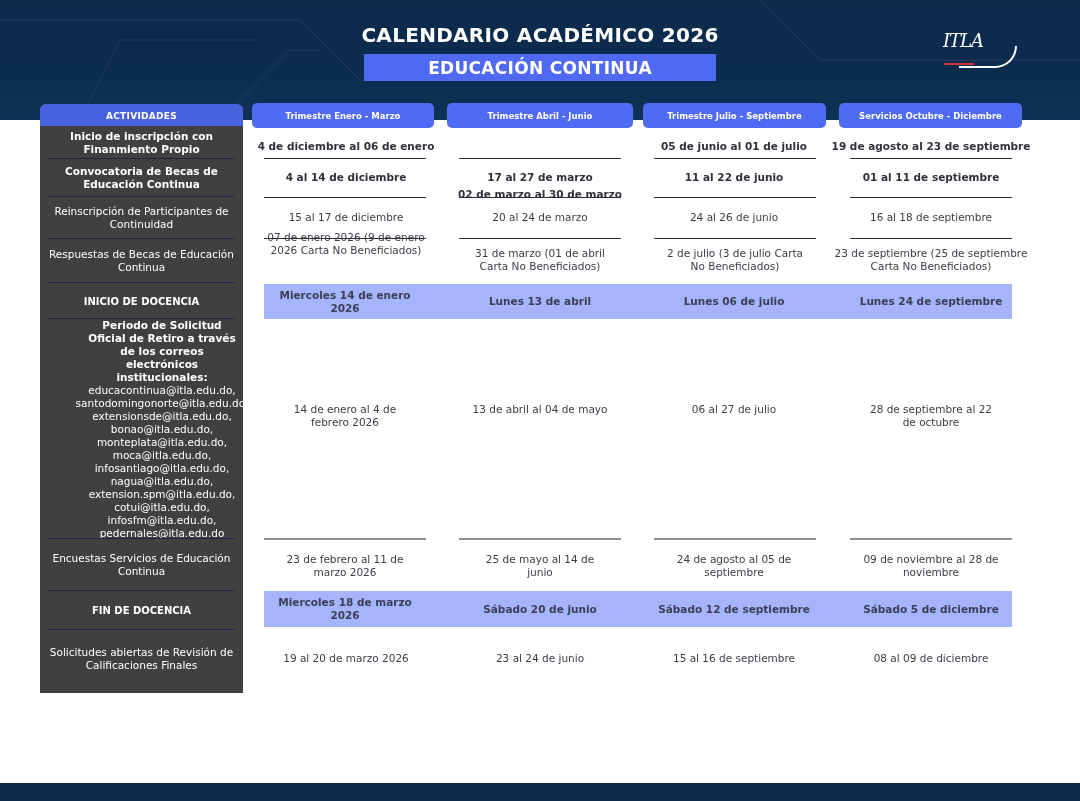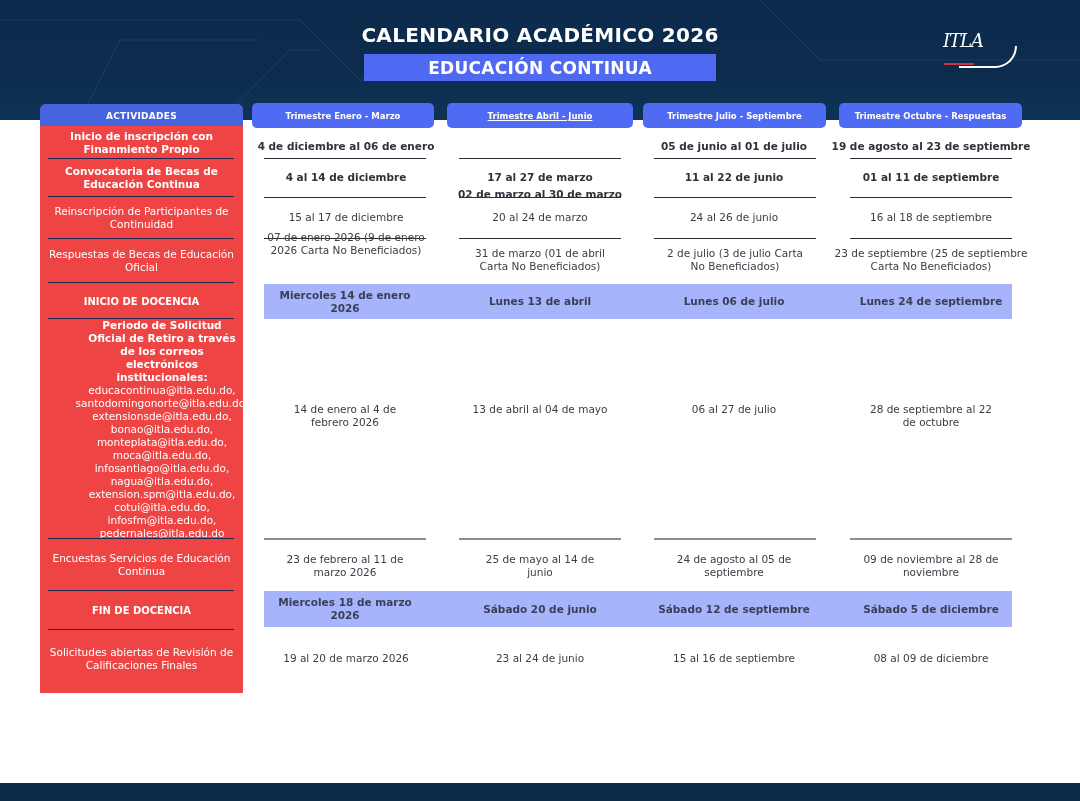--- a/index.html
+++ b/index.html
@@ -32,21 +32,21 @@
     font-style: italic; color: #ffffff; font-size: 18px; letter-spacing: -1px;
   }
   .logo-bar { position: absolute; left: 9px; top: 37px; width: 30px; height: 2px; background: #d0333b; }
   .logo-swoosh {
     position: absolute; left: 24px; top: 20px; width: 58px; height: 22px;
     border-bottom: 2px solid #ffffff; border-right: 2px solid #ffffff; border-radius: 0 0 30px 0;
   }
 
   .left-col {
     position: absolute; left: 40px; top: 104px; width: 203px; height: 589px;
-    background: #ef4444; border-radius: 6px 6px 0 0; color: #ffffff;
+    background: #404040; border-radius: 6px 6px 0 0; color: #ffffff;
   }
   .left-head {
     height: 22px; background: #4763e0; border-radius: 6px 6px 0 0;
     text-align: center; font-weight: bold; font-size: 9px; line-height: 24px; letter-spacing: 0.3px;
   }
   .left-row {
     position: absolute; left: 0; width: 203px; display: flex; align-items: center; justify-content: center;
     text-align: center; font-size: 10.5px; line-height: 13px; padding: 0 6px;
   }
   .left-row.bold { font-weight: bold; }
@@ -96,21 +96,21 @@
 
   <div class="left-row bold" style="top:24px;height:30px;">Inicio de inscripción con Finanmiento Propio</div>
   <div class="left-divider" style="top:54px;"></div>
 
   <div class="left-row bold" style="top:56px;height:36px;">Convocatoria de Becas de Educación Continua</div>
   <div class="left-divider" style="top:92px;"></div>
 
   <div class="left-row" style="top:94px;height:40px;">Reinscripción de Participantes de Continuidad</div>
   <div class="left-divider" style="top:134px;"></div>
 
-  <div class="left-row" style="top:136px;height:42px;">Respuestas de Becas de Educación Oficial</div>
+  <div class="left-row" style="top:136px;height:42px;">Respuestas de Becas de Educación Continua</div>
   <div class="left-divider" style="top:178px;"></div>
 
   <div class="left-row caps" style="top:180px;height:34px;">INICIO DE DOCENCIA</div>
   <div class="left-divider" style="top:214px;"></div>
 
   <div class="left-row" style="top:216px;height:218px;flex-direction:column;padding-left:47px;">
     <div class="retiro-head">Periodo de Solicitud Oficial de Retiro a través de los correos electrónicos institucionales:</div>
     <div>educacontinua@itla.edu.do,</div>
     <div>santodomingonorte@itla.edu.do,</div>
     <div>extensionsde@itla.edu.do,</div>
@@ -129,23 +129,23 @@
   <div class="left-row" style="top:436px;height:50px;">Encuestas Servicios de Educación Continua</div>
   <div class="left-divider" style="top:486px;"></div>
 
   <div class="left-row caps" style="top:488px;height:36px;">FIN DE DOCENCIA</div>
   <div class="left-divider" style="top:525px;"></div>
 
   <div class="left-row" style="top:527px;height:56px;">Solicitudes abiertas de Revisión de Calificaciones Finales</div>
 </div>
 
 <div class="col-header" style="left:252px;width:182px;">Trimestre Enero - Marzo</div>
-<div class="col-header" style="left:447px;width:186px;text-decoration:underline;">Trimestre Abril - Junio</div>
+<div class="col-header" style="left:447px;width:186px;">Trimestre Abril - Junio</div>
 <div class="col-header" style="left:643px;width:183px;">Trimestre Julio - Septiembre</div>
-<div class="col-header" style="left:839px;width:183px;">Trimestre Octubre - Respuestas</div>
+<div class="col-header" style="left:839px;width:183px;">Servicios Octubre - Diciembre</div>
 
 <div class="highlight-band" style="top:284px;height:35px;"></div>
 <div class="highlight-band" style="top:591px;height:36px;"></div>
 
 <div class="cell bold" style="left:256px;top:136px;width:180px;height:20px;">4 de diciembre al 06 de enero</div>
 <div class="cell bold" style="left:450px;top:136px;width:180px;height:20px;margin-top:48px;">02 de marzo al 30 de marzo</div>
 <div class="cell bold" style="left:644px;top:136px;width:180px;height:20px;">05 de junio al 01 de julio</div>
 <div class="cell bold" style="left:826px;top:136px;width:210px;height:20px;">19 de agosto al 23 de septiembre</div>
 <div class="row-line" style="left:264px;top:158px;width:162px;"></div>
 <div class="row-line" style="left:459px;top:158px;width:162px;"></div>

